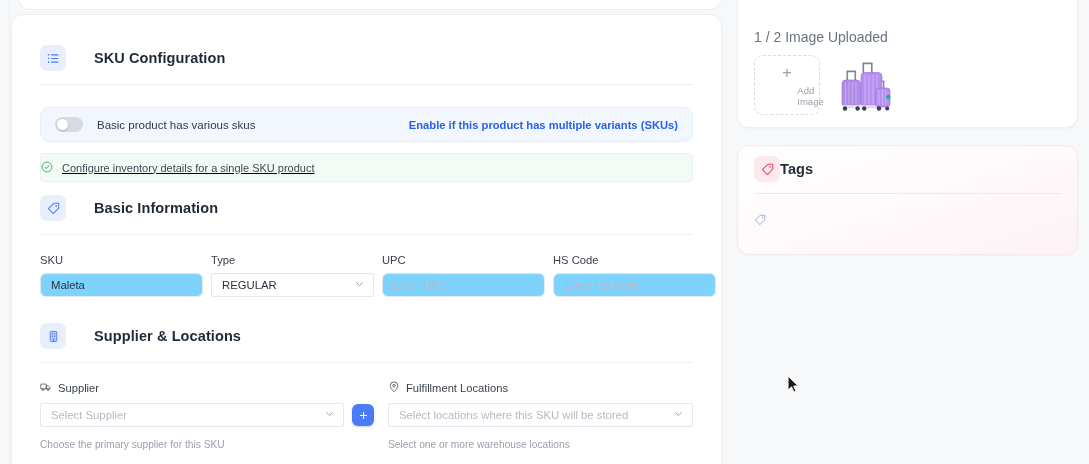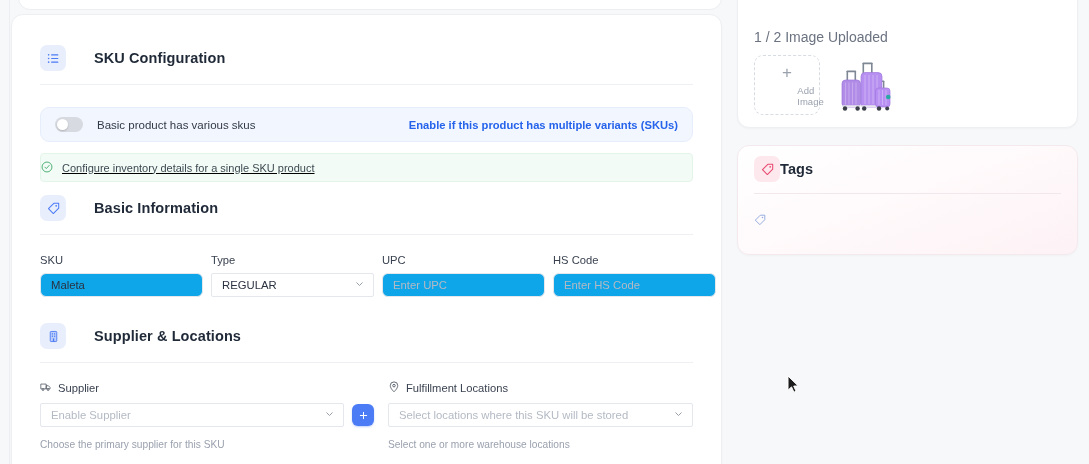--- a/index.html
+++ b/index.html
@@ -104,21 +104,21 @@
     display: grid;
     grid-template-columns: 163px 163px 163px 163px;
     gap: 0 8px;
   }
   .fl {
     font-size: 11.2px; color: #3a4250; margin-bottom: 7px; display:block;
   }
   .inp {
     width: 100%; height: 24px;
     border: 1px solid #e4e7ec; border-radius: 6px;
-    background: #0ea5e9;
+    background: #7dd3fc;
     font-size: 11.3px; color: #2b3240;
     padding: 0 10px;
     font-family: "Liberation Sans", sans-serif;
     line-height: 22px;
     outline: none;
   }
   .inp::placeholder { color: #b4bac4; }
   .sel {
     position: relative; width: 100%; height: 24px;
     border: 1px solid #e4e7ec; border-radius: 2px; background: #fff;
@@ -290,21 +290,21 @@
               <path d="M1.2 3.6h8.1v7.1H1.2z" fill="none" stroke="#4a5260" stroke-width="1.15" stroke-linejoin="round"></path>
               <path d="M9.3 6.1h3.3l2.5 2.6v2h-5.8z" fill="none" stroke="#4a5260" stroke-width="1.15" stroke-linejoin="round"></path>
               <circle cx="4.5" cy="11.9" r="1.4" fill="none" stroke="#4a5260" stroke-width="1.15"></circle>
               <circle cx="12.2" cy="11.9" r="1.4" fill="none" stroke="#4a5260" stroke-width="1.15"></circle>
             </svg>
           </span>
           <span>Supplier</span>
         </div>
         <div class="sup-row">
           <div class="sel ph" style="flex:1;">
-            <span>Enable Supplier</span>
+            <span>Select Supplier</span>
             <span class="cv">
               <svg width="11" height="11" viewBox="0 0 16 16">
                   <path d="M4 6.2 L8 10.2 L12 6.2" fill="none" stroke="#8a919e" stroke-width="1.3" stroke-linecap="round" stroke-linejoin="round"></path>
                 </svg>
             </span>
           </div>
           <span class="plus-btn">
             <svg width="11" height="11" viewBox="0 0 16 16">
               <path d="M8 3.4v9.2M3.4 8h9.2" stroke="#fff" stroke-width="1.45" stroke-linecap="round"></path>
             </svg>

